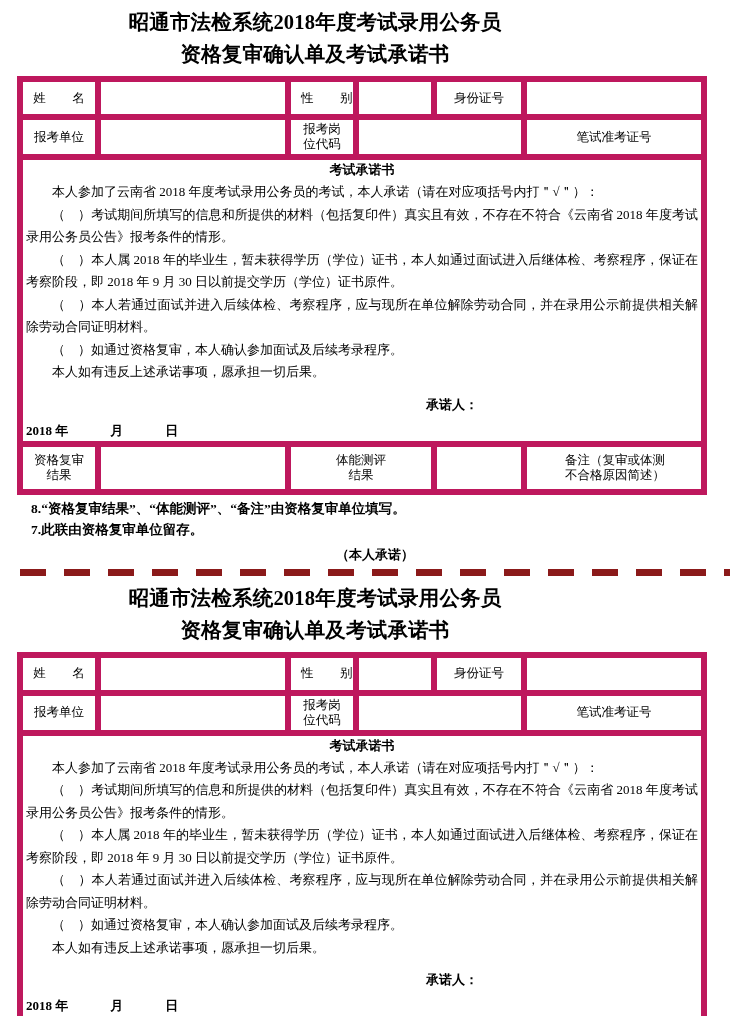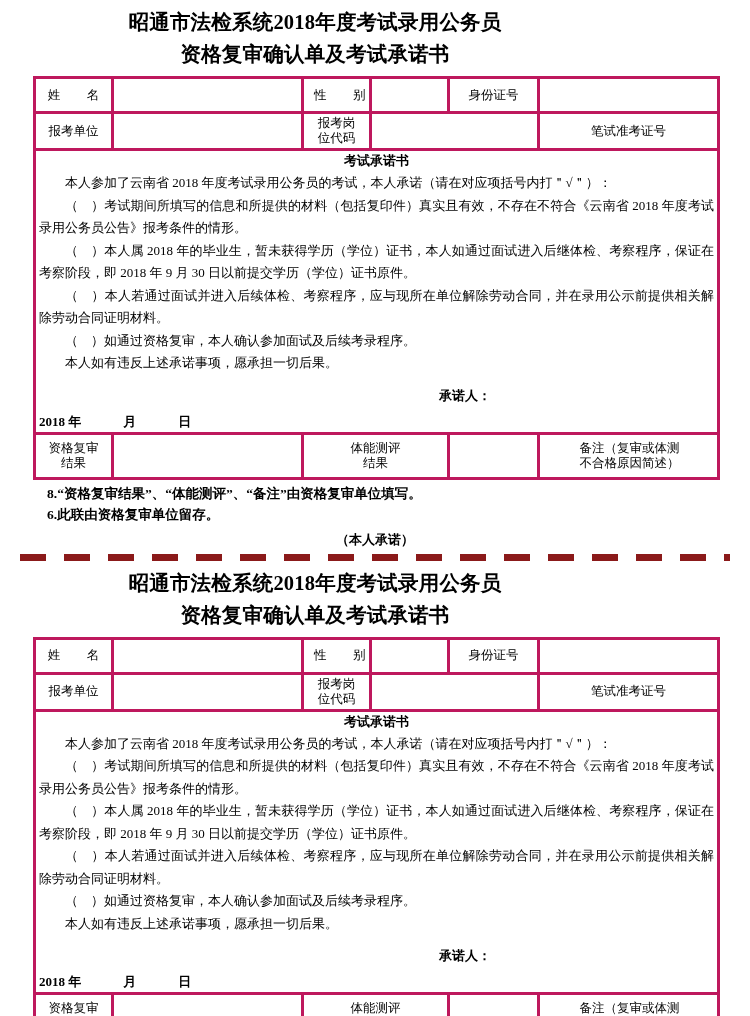--- a/index.html
+++ b/index.html
@@ -18,21 +18,21 @@
     width: 750px;
     height: 1016px;
     position: relative;
     box-sizing: border-box;
   }
 
   
   .copy {
     width: 630px;
     box-sizing: border-box;
-    padding: 0 33px;
+    padding: 0 17px;
   }
 
   .title-block {
     text-align: center;
     padding-top: 8px;
   }
   .title-line {
     font-family: "Liberation Serif", "DejaVu Serif", serif;
     font-weight: bold;
     font-size: 20.5px;
@@ -45,21 +45,21 @@
   }
 
   
   table.form {
     border-collapse: collapse;
     width: 684px;
     table-layout: fixed;
     margin-top: 7px;
   }
   table.form td {
-    border: 3px solid #be185d;
+    border: 6px solid #be185d;
     font-size: 12.5px;
     font-family: "Liberation Serif", "DejaVu Serif", serif;
     padding: 0 3px;
     vertical-align: middle;
     line-height: 15px;
   }
   td.lbl {
     text-align: center;
     white-space: nowrap;
   }
@@ -225,21 +225,21 @@
           <td class="remark-cell">
             <div>备注（复审或体测</div>
             <div>不合格原因简述）</div>
           </td>
         </tr>
       </tbody>
     </table>
 
     <div class="notes">
       <div class="note">8.“资格复审结果”、“体能测评”、“备注”由资格复审单位填写。</div>
-      <div class="note">6.此联由资格复审单位留存。</div>
+      <div class="note">7.此联由资格复审单位留存。</div>
     </div>
   </div>
 
   <div class="seal-note">（本人承诺）</div>
   <div class="dash-rule" style="background-image: linear-gradient(to right, rgb(139, 26, 26) 0px, rgb(139, 26, 26) 60%, rgba(255, 255, 255, 0) 60%, rgba(255, 255, 255, 0) 100%);"></div>
 
   <div class="copy">
 
     <div class="title-block">
       <div class="title-line">昭通市法检系统2018年度考试录用公务员</div>

